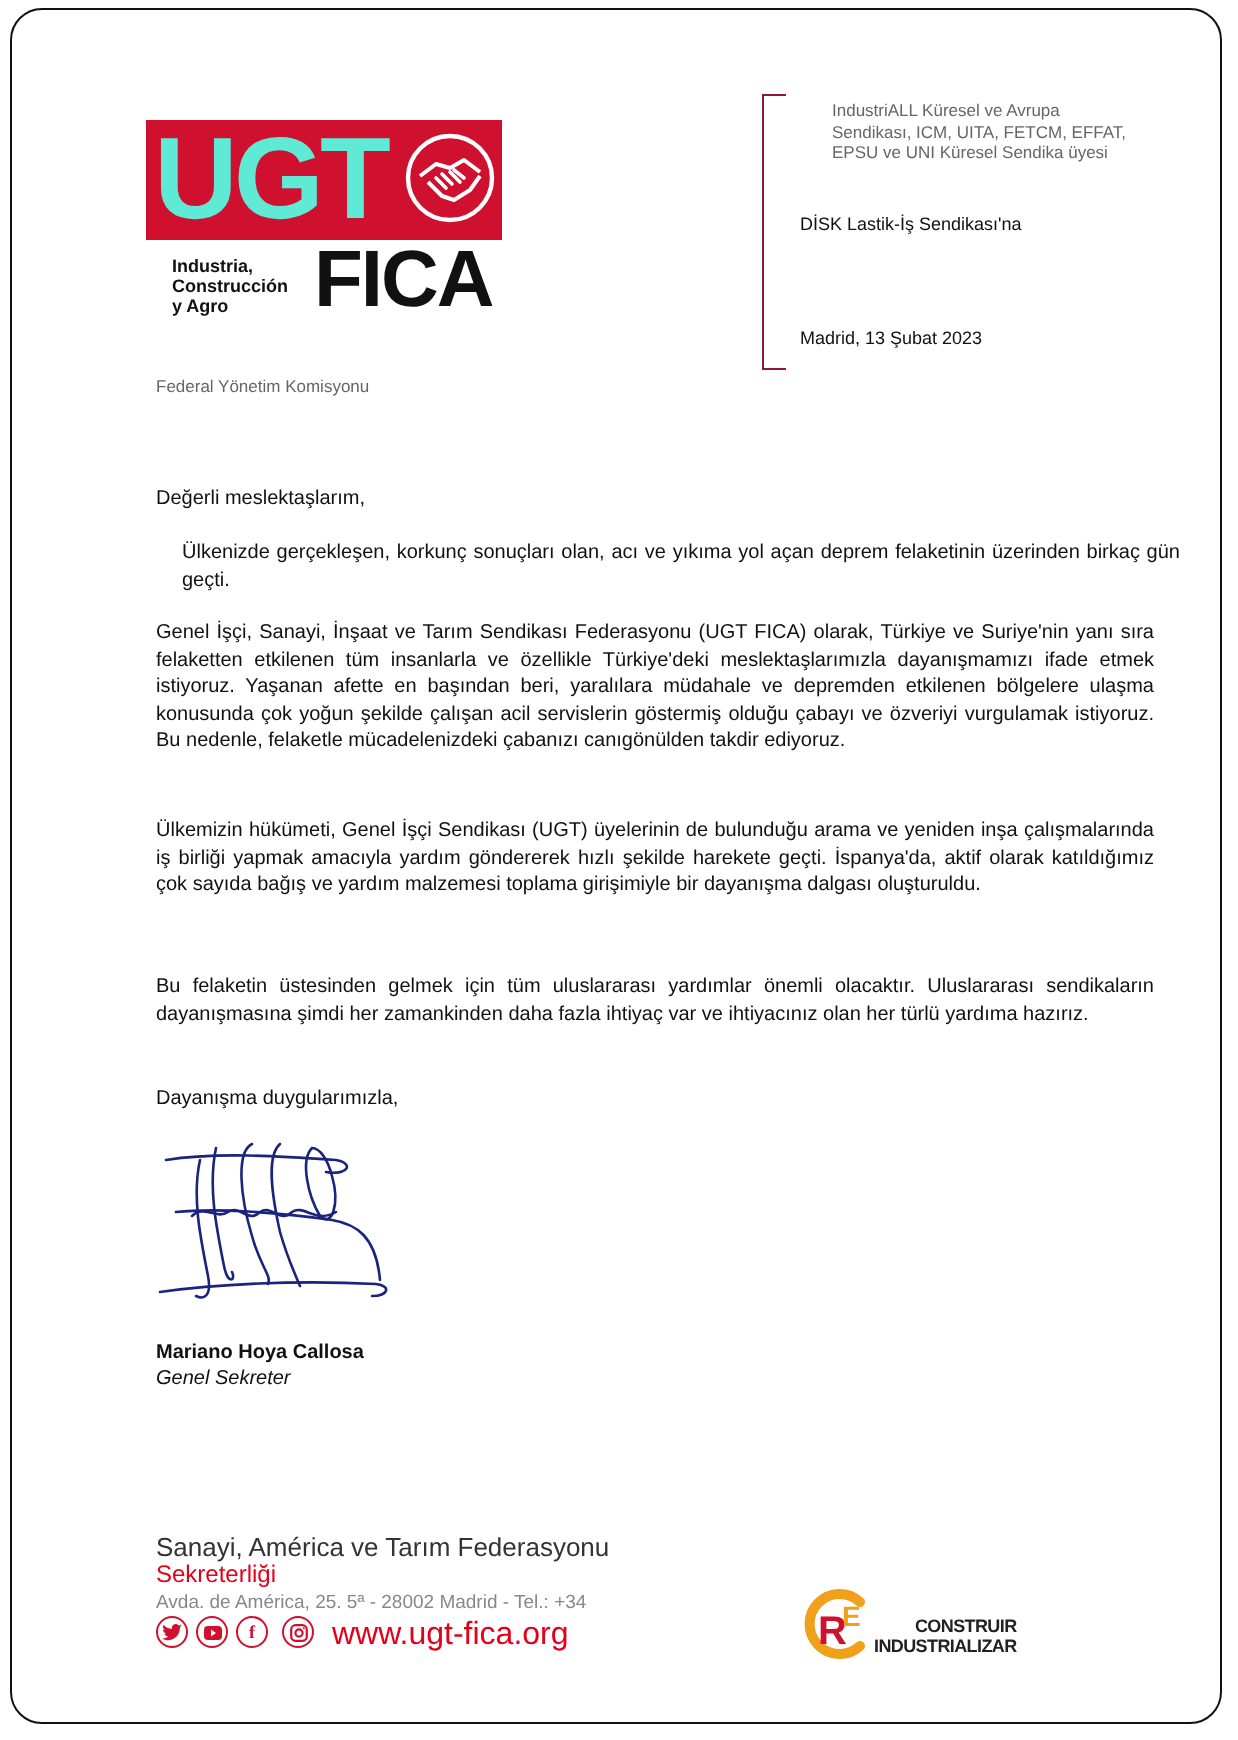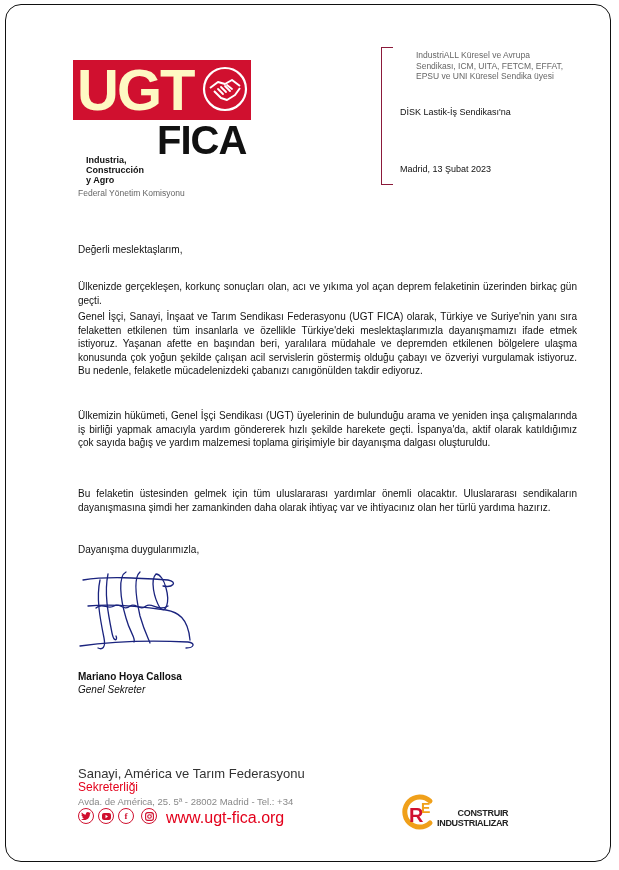--- a/index.html
+++ b/index.html
@@ -1,21 +1,21 @@
 <!DOCTYPE html>
 <html><head>
 <meta charset="utf-8">
 <style>
   html, body { margin: 0; padding: 0; background: #ffffff; }
   body { width: 619px; height: 870px; position: relative; overflow: hidden; font-family: "Liberation Sans", sans-serif; color: #111; }
   .page-frame { position: absolute; left: 5px; top: 4px; width: 606px; height: 858px; border: 1.5px solid #111; border-radius: 16px; box-sizing: border-box; }
   .logo-box { position: absolute; left: 73px; top: 60px; width: 178px; height: 60px; background: #d0102f; }
-  .logo-ugt { position: absolute; left: 4px; top: -2px; font-family: "Liberation Sans", sans-serif; font-weight: bold; font-size: 58px; color: #fef9c3; letter-spacing: -2px; line-height: 64px; }
+  .logo-ugt { position: absolute; left: 4px; top: -2px; font-family: "Liberation Sans", sans-serif; font-weight: bold; font-size: 58px; color: #5eead4; letter-spacing: -2px; line-height: 64px; }
   .logo-hands { position: absolute; left: 128px; top: 5px; width: 48px; height: 48px; }
-  .logo-sub { position: absolute; left: 86px; top: 128px; font-size: 9px; font-weight: bold; line-height: 10px; color: #111; margin-top: 27px; }
+  .logo-sub { position: absolute; left: 86px; top: 128px; font-size: 9px; font-weight: bold; line-height: 10px; color: #111; }
   .logo-fica { position: absolute; left: 157px; top: 118px; font-size: 40px; font-weight: bold; color: #111; letter-spacing: -1px; line-height: 44px; }
   .committee { position: absolute; left: 78px; top: 176px; font-size: 8.5px; color: #666; margin-top: 12px; }
   .bracket { position: absolute; left: 381px; top: 47px; width: 12px; height: 138px; border-left: 1.5px solid #8b1a3a; border-top: 1.5px solid #8b1a3a; border-bottom: 1.5px solid #8b1a3a; box-sizing: border-box; }
   .memberships { position: absolute; left: 416px; top: 50px; width: 150px; font-size: 8.5px; line-height: 10.5px; color: #666; }
   .recipient { position: absolute; left: 400px; top: 107px; font-size: 9px; color: #111; }
   .date { position: absolute; left: 400px; top: 164px; font-size: 9px; color: #111; }
   .body-text { position: absolute; left: 78px; width: 499px; font-size: 10px; line-height: 13.5px; color: #111; text-align: justify; margin: 0; }
   .sig-svg { position: absolute; left: 78px; top: 568px; width: 125px; height: 90px; }
   .signer-name { position: absolute; left: 78px; top: 671px; font-size: 10px; font-weight: bold; color: #111; }
   .signer-title { position: absolute; left: 78px; top: 684px; font-size: 10px; font-style: italic; color: #111; }
@@ -50,24 +50,24 @@
 </div>
 <div class="logo-fica">FICA</div>
 <div class="committee">Federal Yönetim Komisyonu</div>
 
 <div class="bracket"></div>
 <div class="memberships">IndustriALL Küresel ve Avrupa Sendikası, ICM, UITA, FETCM, EFFAT, EPSU ve UNI Küresel Sendika üyesi</div>
 <div class="recipient">DİSK Lastik-İş Sendikası'na</div>
 <div class="date">Madrid, 13 Şubat 2023</div>
 
 <p class="body-text" style="top:243px;">Değerli meslektaşlarım,</p>
-<p class="body-text" style="top:280px;">Ülkenizde gerçekleşen, korkunç sonuçları olan, acı ve yıkıma yol açan deprem felaketinin üzerinden birkaç gün geçti.</p>
+<p class="body-text" style="top:270px;margin-left:13px;">Ülkenizde gerçekleşen, korkunç sonuçları olan, acı ve yıkıma yol açan deprem felaketinin üzerinden birkaç gün geçti.</p>
 <p class="body-text" style="top:310px;">Genel İşçi, Sanayi, İnşaat ve Tarım Sendikası Federasyonu (UGT FICA) olarak, Türkiye ve Suriye'nin yanı sıra felaketten etkilenen tüm insanlarla ve özellikle Türkiye'deki meslektaşlarımızla dayanışmamızı ifade etmek istiyoruz. Yaşanan afette en başından beri, yaralılara müdahale ve depremden etkilenen bölgelere ulaşma konusunda çok yoğun şekilde çalışan acil servislerin göstermiş olduğu çabayı ve özveriyi vurgulamak istiyoruz. Bu nedenle, felaketle mücadelenizdeki çabanızı canıgönülden takdir ediyoruz.</p>
 <p class="body-text" style="top:409px;">Ülkemizin hükümeti, Genel İşçi Sendikası (UGT) üyelerinin de bulunduğu arama ve yeniden inşa çalışmalarında iş birliği yapmak amacıyla yardım göndererek hızlı şekilde harekete geçti. İspanya'da, aktif olarak katıldığımız çok sayıda bağış ve yardım malzemesi toplama girişimiyle bir dayanışma dalgası oluşturuldu.</p>
-<p class="body-text" style="top:487px;">Bu felaketin üstesinden gelmek için tüm uluslararası yardımlar önemli olacaktır. Uluslararası sendikaların dayanışmasına şimdi her zamankinden daha olarak ihtiyaç var ve ihtiyacınız olan her türlü yardıma hazırız.</p>
+<p class="body-text" style="top:487px;">Bu felaketin üstesinden gelmek için tüm uluslararası yardımlar önemli olacaktır. Uluslararası sendikaların dayanışmasına şimdi her zamankinden daha fazla ihtiyaç var ve ihtiyacınız olan her türlü yardıma hazırız.</p>
 <p class="body-text" style="top:543px;">Dayanışma duygularımızla,</p>
 
 <svg class="sig-svg" viewBox="0 0 125 90">
   <g fill="none" stroke="#1a237e" stroke-width="1.3" stroke-linecap="round">
     <path d="M5 12 C30 8, 60 10, 90 12 C100 14, 95 20, 85 18"></path>
     <path d="M22 12 C18 30, 22 50, 26 70 C28 80, 24 82, 20 80"></path>
     <path d="M30 6 C26 25, 30 45, 34 65 C36 75, 40 72, 38 68"></path>
     <path d="M48 4 C40 8, 42 30, 48 50 C52 65, 58 70, 56 74"></path>
     <path d="M62 4 C55 10, 58 30, 62 48 C66 62, 70 70, 72 75"></path>
     <path d="M78 6 C72 12, 76 30, 82 40 C88 46, 92 34, 88 20 C86 12, 82 6, 78 6"></path>

